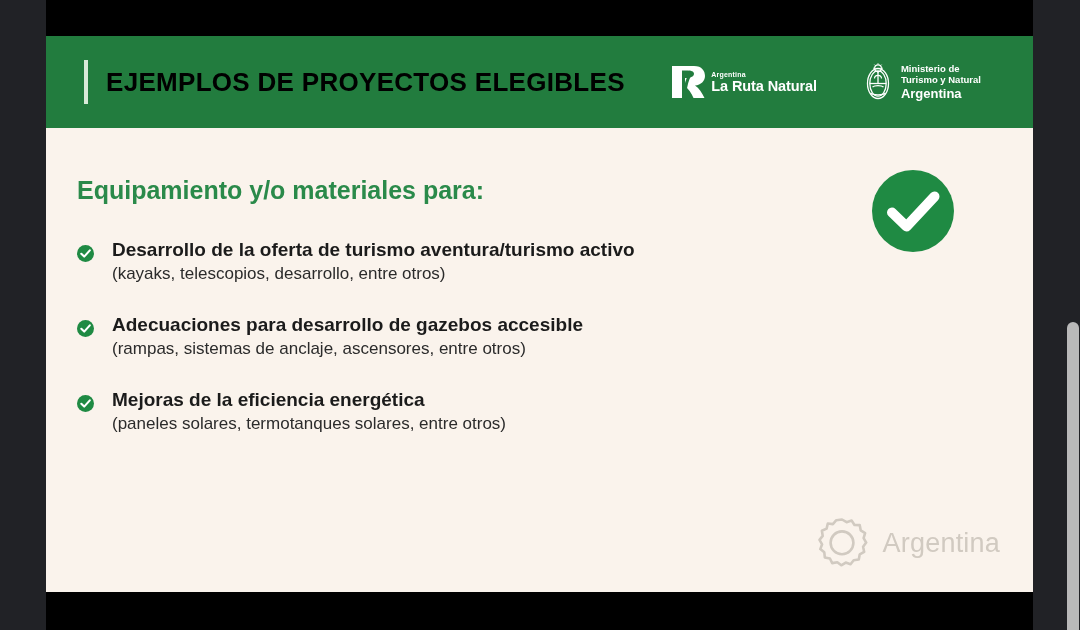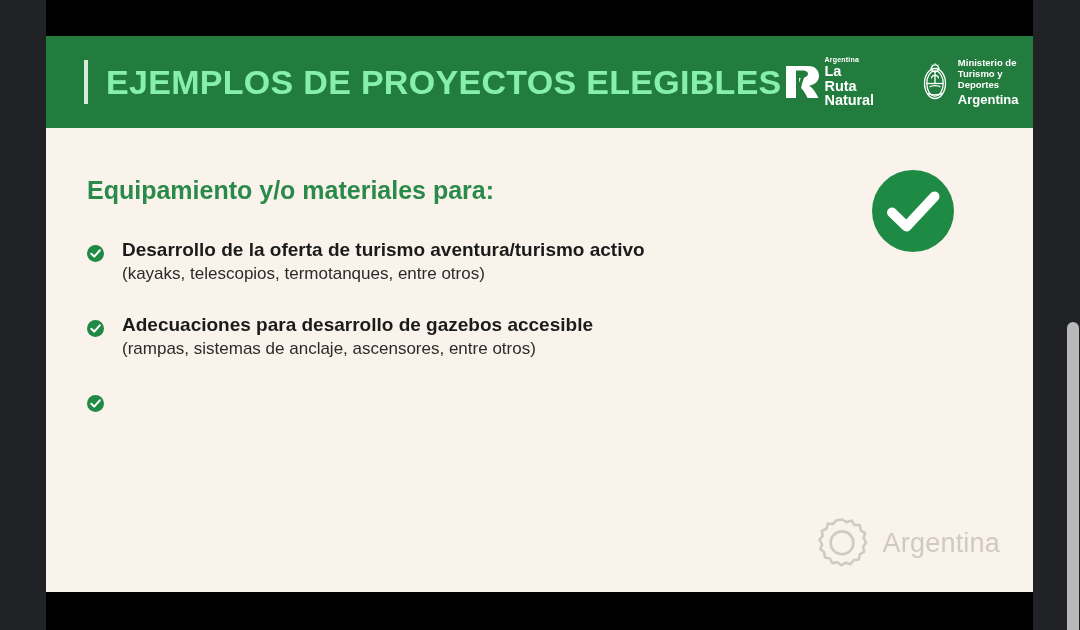--- a/index.html
+++ b/index.html
@@ -48,22 +48,22 @@
     display:flex;
     align-items:center;
   }
   .header-accent {
     width:4px; height:44px;
     background:#d8ead8;
     margin-left:38px;
     flex:0 0 auto;
   }
   .header-title {
-    color:#86efac;
-    font-size:34px;
+    color:#000000;
+    font-size:26px;
     font-weight:bold;
     letter-spacing:0.3px;
     margin-left:18px;
     white-space:nowrap;
   }
 
   .header-logos {
     margin-left:auto;
     display:flex;
     align-items:center;
@@ -92,21 +92,21 @@
     color:#ffffff; font-size:9.5px; font-weight:bold; display:block;
   }
   .logo-min-l3 {
     color:#ffffff; font-size:13px; font-weight:bold; display:block; margin-top:1px;
   }
 
   
   .slide-body {
     position:relative;
     height:464px;
-    padding:48px 0 0 41px;
+    padding:48px 0 0 31px;
   }
 
   .section-heading {
     color:#2a8a4a;
     font-size:25px;
     font-weight:bold;
     margin-bottom:33px;
   }
 
   .bullet-list { list-style:none; }
@@ -219,21 +219,21 @@
                 <path d="M18.6 2.6 L17.6 3.6"></path>
                   <path d="M12.4 8.8 L11.4 9.8"></path>
               </g>
               <path d="M11.5 16.5 C11.5 14.5 13 13.3 15 13.3 C17 13.3 18.5 14.5 18.5 16.5" fill="none" stroke="#ffffff" stroke-width="1.2"></path>
               <path d="M9.5 25 C11.5 23.2 18.5 23.2 20.5 25" fill="none" stroke="#ffffff" stroke-width="1.2"></path>
               <path d="M7.5 31 C10 33.5 20 33.5 22.5 31" fill="none" stroke="#ffffff" stroke-width="1.2"></path>
             </svg>
           </span>
           <span class="logo-min-text">
             <span class="logo-min-l1">Ministerio de</span>
-            <span class="logo-min-l2">Turismo y Deportes</span>
+            <span class="logo-min-l2">Turismo y Natural</span>
             <span class="logo-min-l3">Argentina</span>
           </span>
         </div>
 
       </div>
     </div>
 
     <div class="slide-body">
 
       <div class="section-heading">Equipamiento y/o materiales para:</div>
@@ -242,21 +242,21 @@
 
         <li class="bullet-item">
           <span class="bullet-check">
             <svg viewBox="0 0 17 17" width="17" height="17">
               <circle cx="8.5" cy="8.5" r="8.5" fill="#1f8a43"></circle>
               <path d="M4.3 8.8 L7.2 11.6 L12.8 5.4" fill="none" stroke="#ffffff" stroke-width="2.1" stroke-linecap="round" stroke-linejoin="round"></path>
             </svg>
           </span>
           <span class="bullet-text">
             <span class="bullet-title">Desarrollo de la oferta de turismo aventura/turismo activo</span>
-            <span class="bullet-sub">(kayaks, telescopios, termotanques, entre otros)</span>
+            <span class="bullet-sub">(kayaks, telescopios, desarrollo, entre otros)</span>
           </span>
         </li>
 
 
         <li class="bullet-item">
           <span class="bullet-check">
             <svg viewBox="0 0 17 17" width="17" height="17">
               <circle cx="8.5" cy="8.5" r="8.5" fill="#1f8a43"></circle>
               <path d="M4.3 8.8 L7.2 11.6 L12.8 5.4" fill="none" stroke="#ffffff" stroke-width="2.1" stroke-linecap="round" stroke-linejoin="round"></path>
             </svg>
@@ -266,20 +266,24 @@
             <span class="bullet-sub">(rampas, sistemas de anclaje, ascensores, entre otros)</span>
           </span>
         </li>
 
         <li class="bullet-item">
           <span class="bullet-check">
             <svg viewBox="0 0 17 17" width="17" height="17">
               <circle cx="8.5" cy="8.5" r="8.5" fill="#1f8a43"></circle>
               <path d="M4.3 8.8 L7.2 11.6 L12.8 5.4" fill="none" stroke="#ffffff" stroke-width="2.1" stroke-linecap="round" stroke-linejoin="round"></path>
             </svg>
+          </span>
+          <span class="bullet-text">
+            <span class="bullet-title">Mejoras de la eficiencia energética</span>
+            <span class="bullet-sub">(paneles solares, termotanques solares, entre otros)</span>
           </span>
         </li>
 
       </ul>
 
       <span class="big-check">
         <svg viewBox="0 0 82 82" width="82" height="82">
           <circle cx="41" cy="41" r="41" fill="#1f8a43"></circle>
           <path d="M20 42.5 L34.5 56.5 L62.5 26.5" fill="none" stroke="#ffffff" stroke-width="10" stroke-linecap="round" stroke-linejoin="round"></path>
         </svg>

